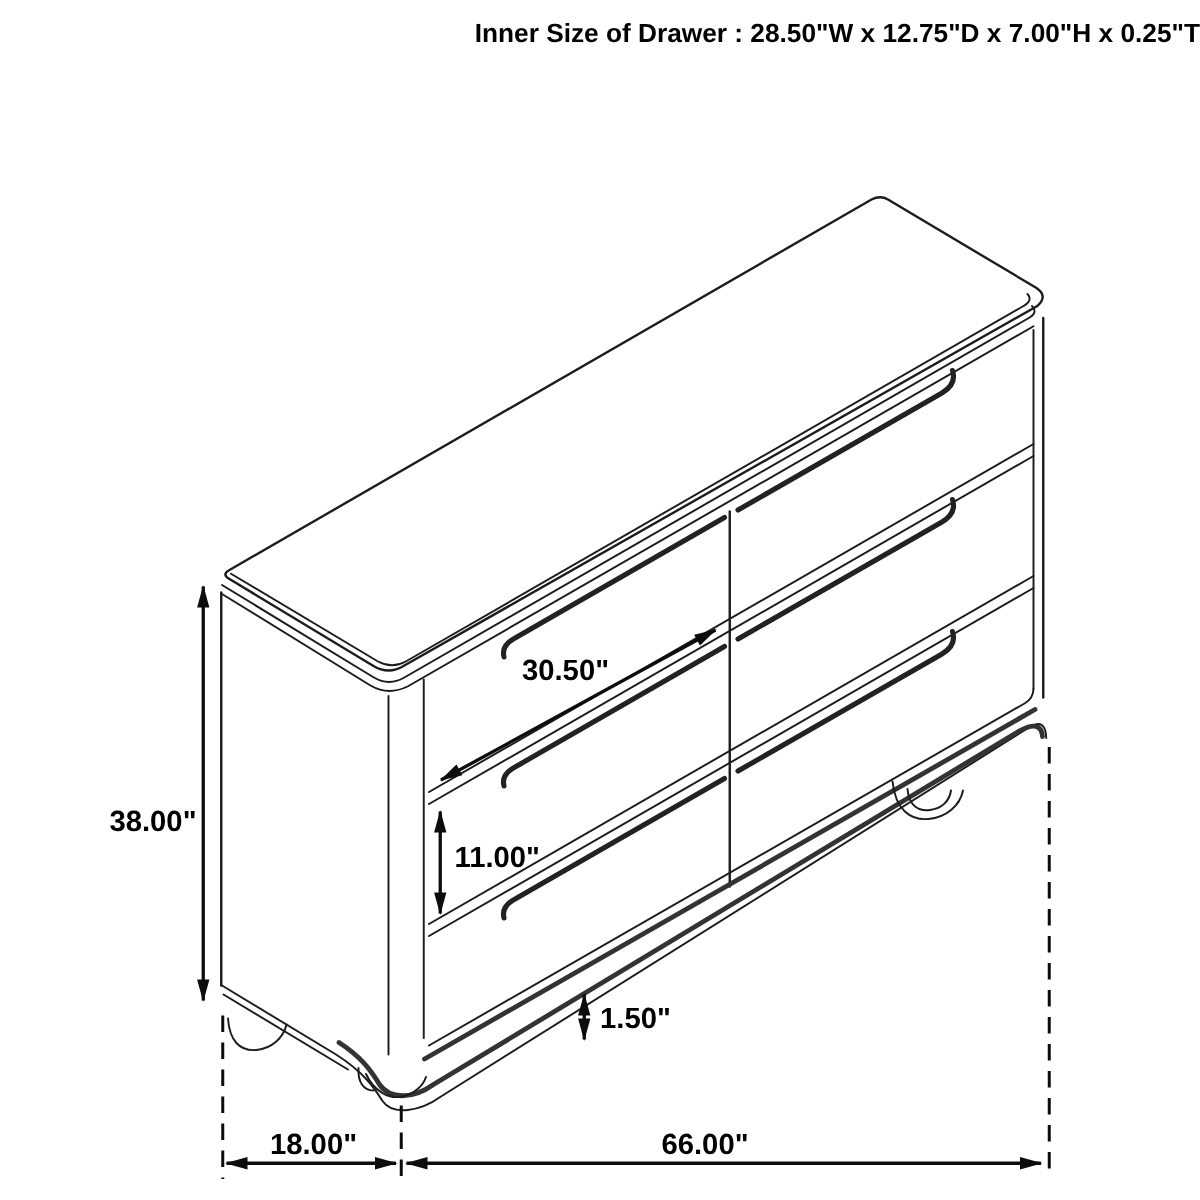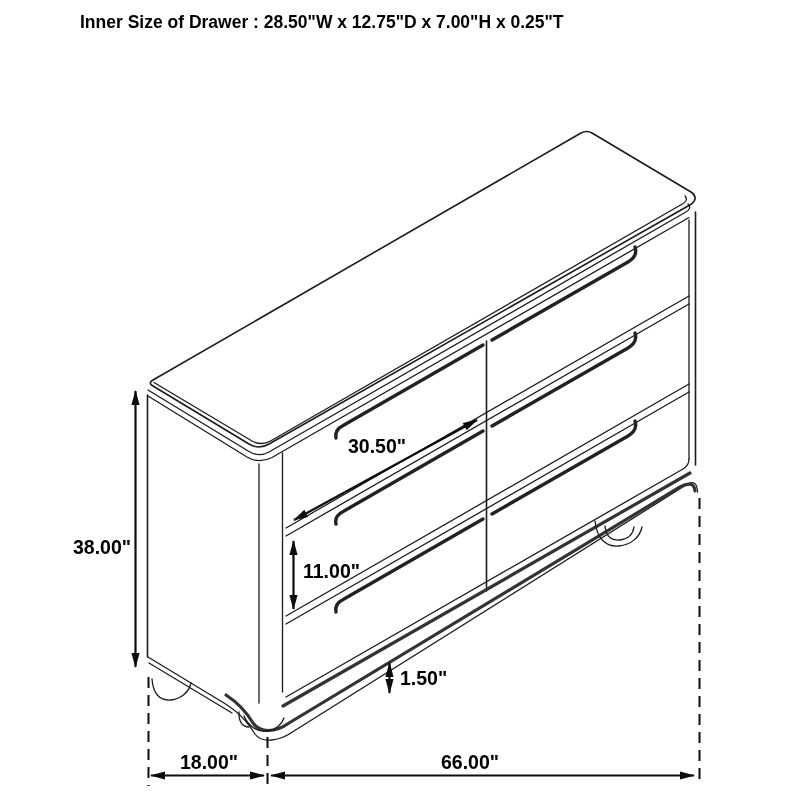--- a/index.html
+++ b/index.html
@@ -13,21 +13,21 @@
     width: 800px;
     height: 800px;
     background: #ffffff;
     overflow: hidden;
   }
   .diagram-title {
     position: absolute;
     top: 12px;
     left: 80px;
     width: 720px;
-    text-align: left;
+    text-align: right;
     font-size: 17.5px;
     font-weight: 700;
     color: #000000;
     white-space: nowrap;
   }
   svg.drawing {
     position: absolute;
     top: 0;
     left: 0;
   }

